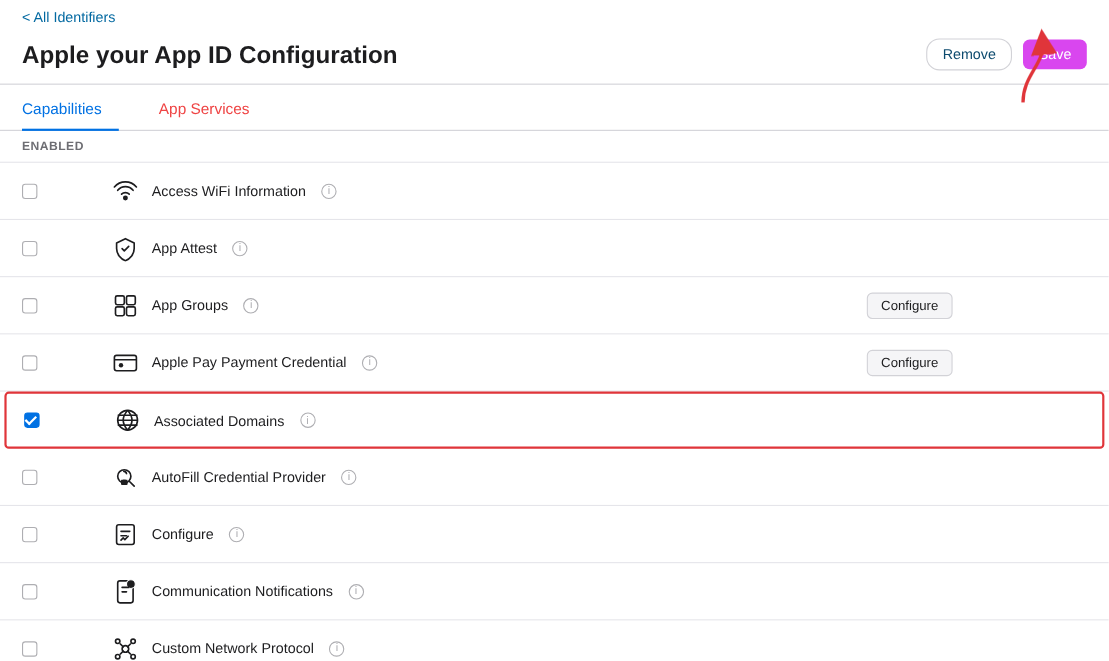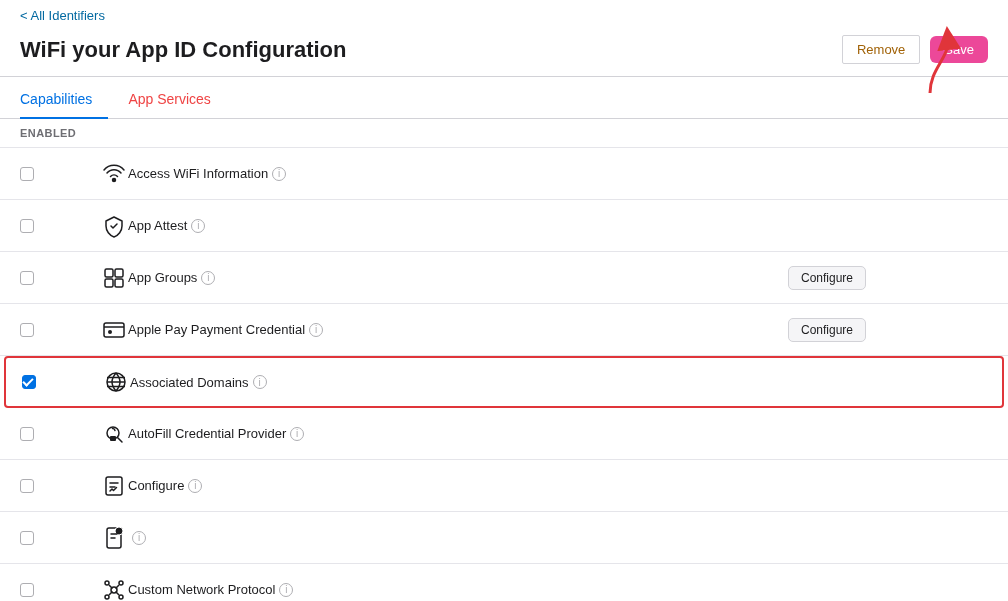--- a/index.html
+++ b/index.html
@@ -39,40 +39,40 @@
       color: #1d1d1f;
     }
     .header-actions {
       display: flex;
       gap: 10px;
       align-items: center;
     }
     .btn-remove {
       border: 1px solid #d2d2d7;
       background: #fff;
-      color: #a16207;
+      color: #0c4a6e;
       padding: 6px 14px;
-      border-radius: 2px;
+      border-radius: 12px;
       font-size: 13px;
       cursor: pointer;
     }
     .btn-save {
-      background: #ec4899;
+      background: #d946ef;
       color: #fff;
       border: none;
       padding: 6px 14px;
       border-radius: 6px;
       font-size: 13px;
       cursor: pointer;
       font-weight: 500;
     }
 
     .tabs {
       display: flex;
-      gap: 0;
+      gap: 16px;
       padding: 0 20px;
       border-bottom: 1px solid #d2d2d7;
       margin-top: 4px;
     }
     .tab {
       padding: 10px 16px 10px 0;
       font-size: 14px;
       cursor: pointer;
       color: #ef4444;
       margin-right: 20px;
@@ -139,20 +139,21 @@
       height: 8px;
       border: 2px solid #fff;
       border-top: none;
       border-left: none;
       transform: rotate(45deg);
     }
 
     .name-cell {
       display: flex;
       align-items: center;
+      gap: 10px;
     }
     .capability-icon {
       width: 28px;
       height: 28px;
       display: flex;
       align-items: center;
       justify-content: center;
       flex-shrink: 0;
     }
     .capability-icon svg {
@@ -193,21 +194,21 @@
     }
   </style>
 </head>
 <body>
 
 <div class="top-nav">
   <a class="back-link">All Identifiers</a>
 </div>
 
 <div class="page-header">
-  <h1 class="page-title">WiFi your App ID Configuration</h1>
+  <h1 class="page-title">Apple your App ID Configuration</h1>
   <div class="header-actions">
     <button class="btn-remove">Remove</button>
     <button class="btn-save">Save</button>
   </div>
 </div>
 
 <div class="tabs">
   <div class="tab active">Capabilities</div>
   <div class="tab">App Services</div>
 </div>
@@ -352,20 +353,21 @@
         <input type="checkbox" class="checkbox" style="">
       </div>
       <div class="name-cell">
         <div class="capability-icon">
           <svg viewBox="0 0 24 24" fill="none" stroke="#1d1d1f" stroke-width="1.5">
     <rect x="5" y="2" width="14" height="20" rx="2"></rect>
     <circle cx="17" cy="5" r="4" fill="#1d1d1f" stroke="#fff" stroke-width="1"></circle>
     <path d="M9 8h6M9 12h4" stroke-linecap="round"></path>
   </svg>
         </div>
+        <span class="capability-name">Communication Notifications</span>
         <span class="info-icon">i</span>
       </div>
       <div class="configure-cell"></div>
     </div>
     <div class="capability-row">
       <div class="checkbox-cell">
         <input type="checkbox" class="checkbox" style="">
       </div>
       <div class="name-cell">
         <div class="capability-icon">

